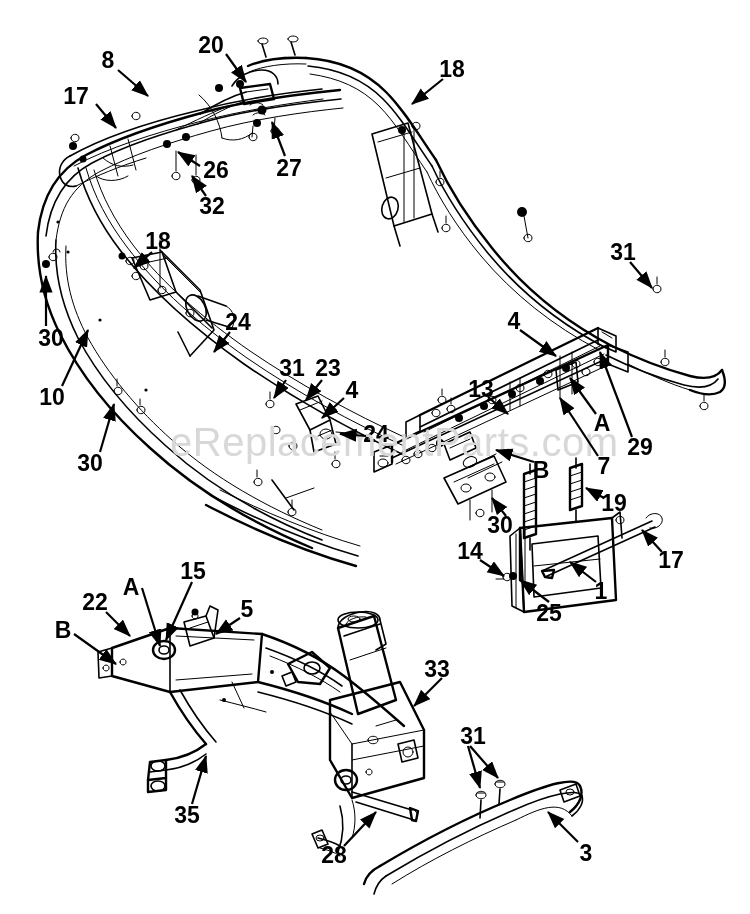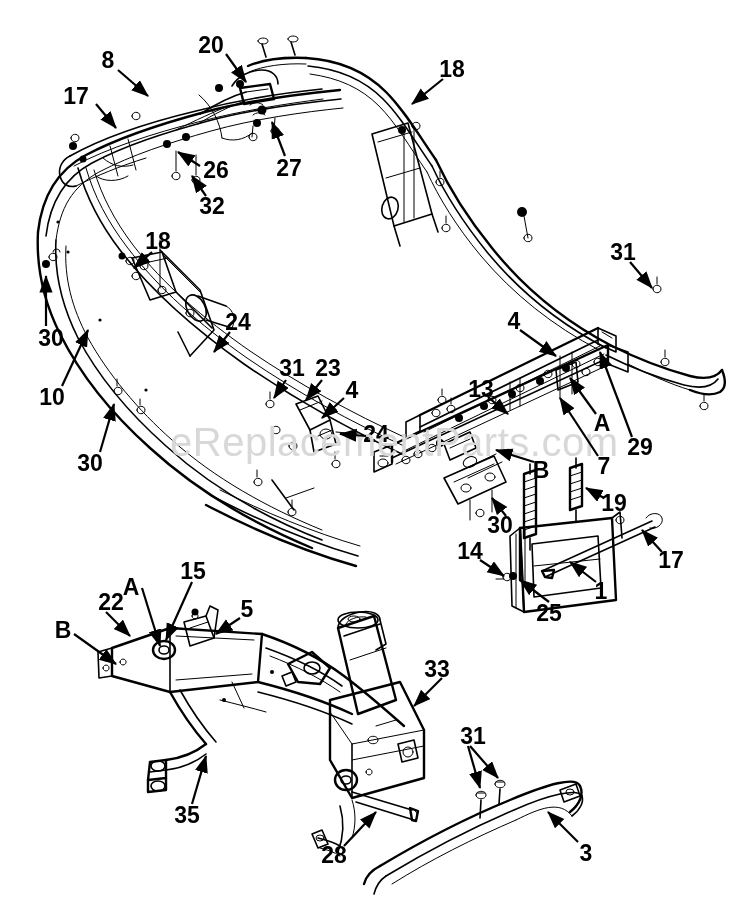--- a/index.html
+++ b/index.html
@@ -501,21 +501,21 @@
       <div class="callout-num" style="left: 541px; top: 470px;">B</div>
       <div class="callout-num" style="left: 604px; top: 466px;">7</div>
       <div class="callout-num" style="left: 614px; top: 503px;">19</div>
       <div class="callout-num" style="left: 500px; top: 525px;">30</div>
       <div class="callout-num" style="left: 470px; top: 551px;">14</div>
       <div class="callout-num" style="left: 671px; top: 560px;">17</div>
       <div class="callout-num" style="left: 549px; top: 613px;">25</div>
       <div class="callout-num" style="left: 601px; top: 591px;">1</div>
       <div class="callout-num" style="left: 193px; top: 571px;">15</div>
       <div class="callout-num" style="left: 131px; top: 587px;">A</div>
-      <div class="callout-num" style="left: 95px; top: 602px; margin-left: 16px;">22</div>
+      <div class="callout-num" style="left: 95px; top: 602px;">22</div>
       <div class="callout-num" style="left: 63px; top: 630px;">B</div>
       <div class="callout-num" style="left: 247px; top: 609px;">5</div>
       <div class="callout-num" style="left: 187px; top: 815px;">35</div>
       <div class="callout-num" style="left: 437px; top: 669px;">33</div>
       <div class="callout-num" style="left: 473px; top: 736px;">31</div>
       <div class="callout-num" style="left: 334px; top: 855px;">28</div>
       <div class="callout-num" style="left: 586px; top: 853px;">3</div>
     </div>
 
 </div>

